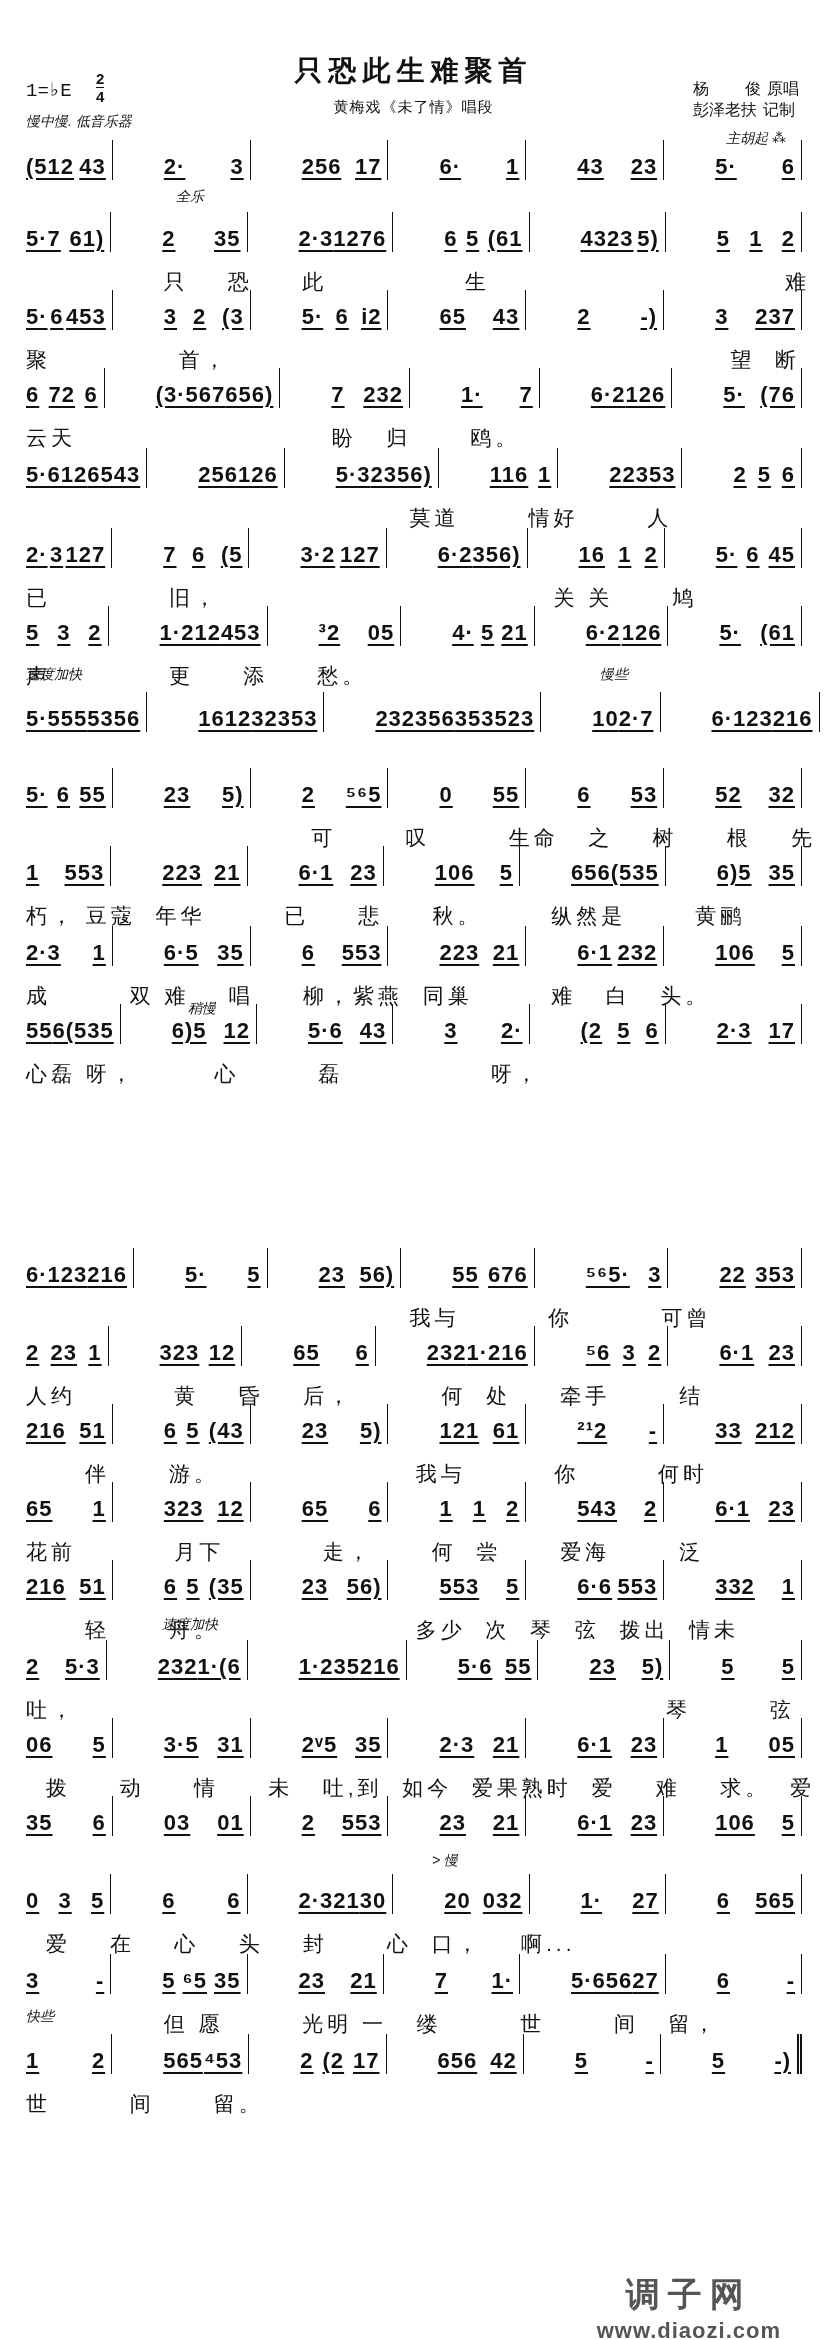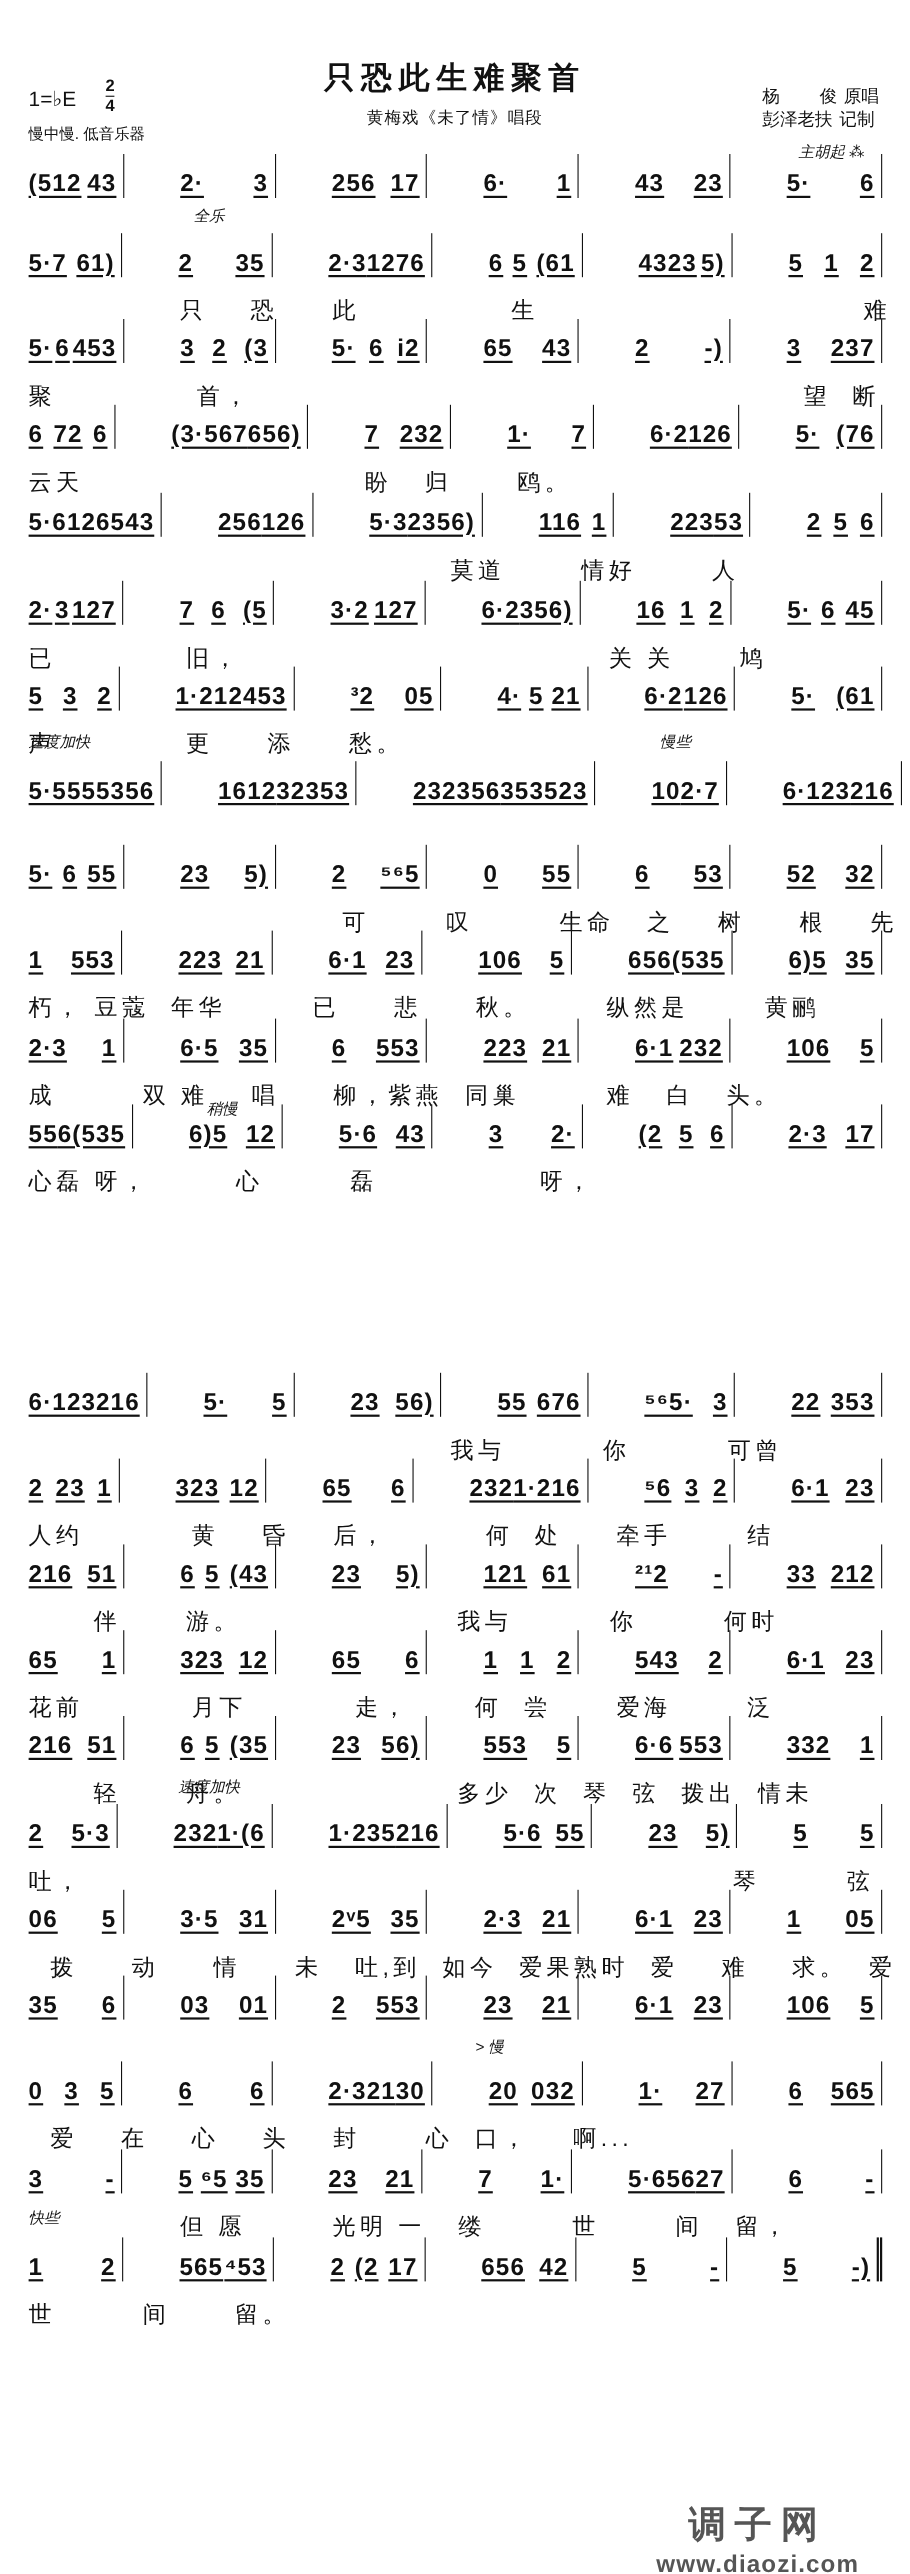--- a/index.html
+++ b/index.html
@@ -2,24 +2,24 @@
 <html><head>
 <meta charset="utf-8">
 <style>
   html, body { margin: 0; padding: 0; background: #ffffff; }
   body { width: 827px; height: 2340px; position: relative; overflow: hidden;
          font-family: "Liberation Sans", "DejaVu Sans", sans-serif; color: #111; }
   .title { position: absolute; left: 0; width: 827px; top: 52px; text-align: center;
            font-family: "DejaVu Serif", serif; font-size: 28px; font-weight: bold; letter-spacing: 6px; }
   .subtitle { position: absolute; left: 0; width: 827px; top: 98px; text-align: center;
               font-size: 15px; letter-spacing: 1px; }
-  .key { position: absolute; left: 26px; top: 78px; font-family: Liberation Sans, sans-serif; font-size: 19px; }
+  .key { position: absolute; left: 26px; top: 78px; font-family: Liberation Mono, monospace; font-size: 19px; }
   .timesig { position: absolute; left: 96px; top: 70px; font-weight: bold; font-size: 15px; line-height: 17px; text-align: center; }
   .timesig .bar { border-bottom: 1.5px solid #111; }
-  .tempo0 { position: absolute; left: 26px; top: 113px; font-size: 14px; }
+  .tempo0 { position: absolute; left: 26px; top: 113px; font-style: italic; font-size: 14px; }
   .credits { position: absolute; right: 28px; top: 78px; font-size: 16px; line-height: 21px; text-align: left; }
   .credits .r1 { display: flex; justify-content: space-between; width: 68px; }
   .credits .r1 b, .credits .r2 b { font-weight: normal; }
   .credits .line { display: flex; gap: 6px; }
   .row { position: absolute; left: 26px; width: 776px; height: 150px; }
   .staff { position: absolute; left: 0; top: 0; width: 776px; height: 40px; display: flex; gap: 45px; }
   .measure { position: relative; flex: 1; display: flex; align-items: flex-end; justify-content: space-between;
              padding: 0 6px; font-weight: bold; font-size: 22px; height: 40px; border-right: 1.5px solid #111; box-sizing: border-box; }
   .measure.first { padding-left: 0; }
   .measure.final { border-right: 5px double #111; }

